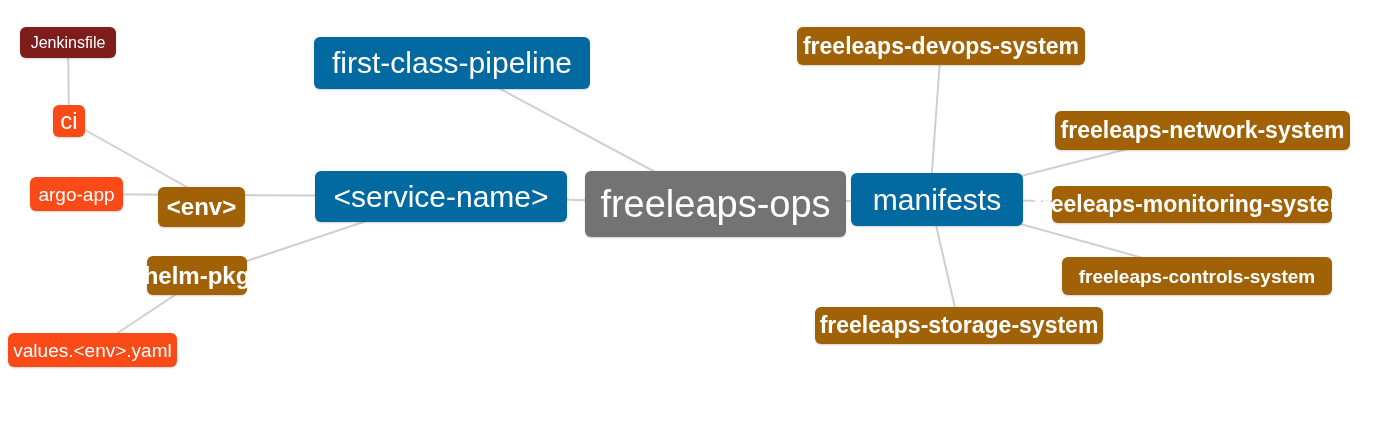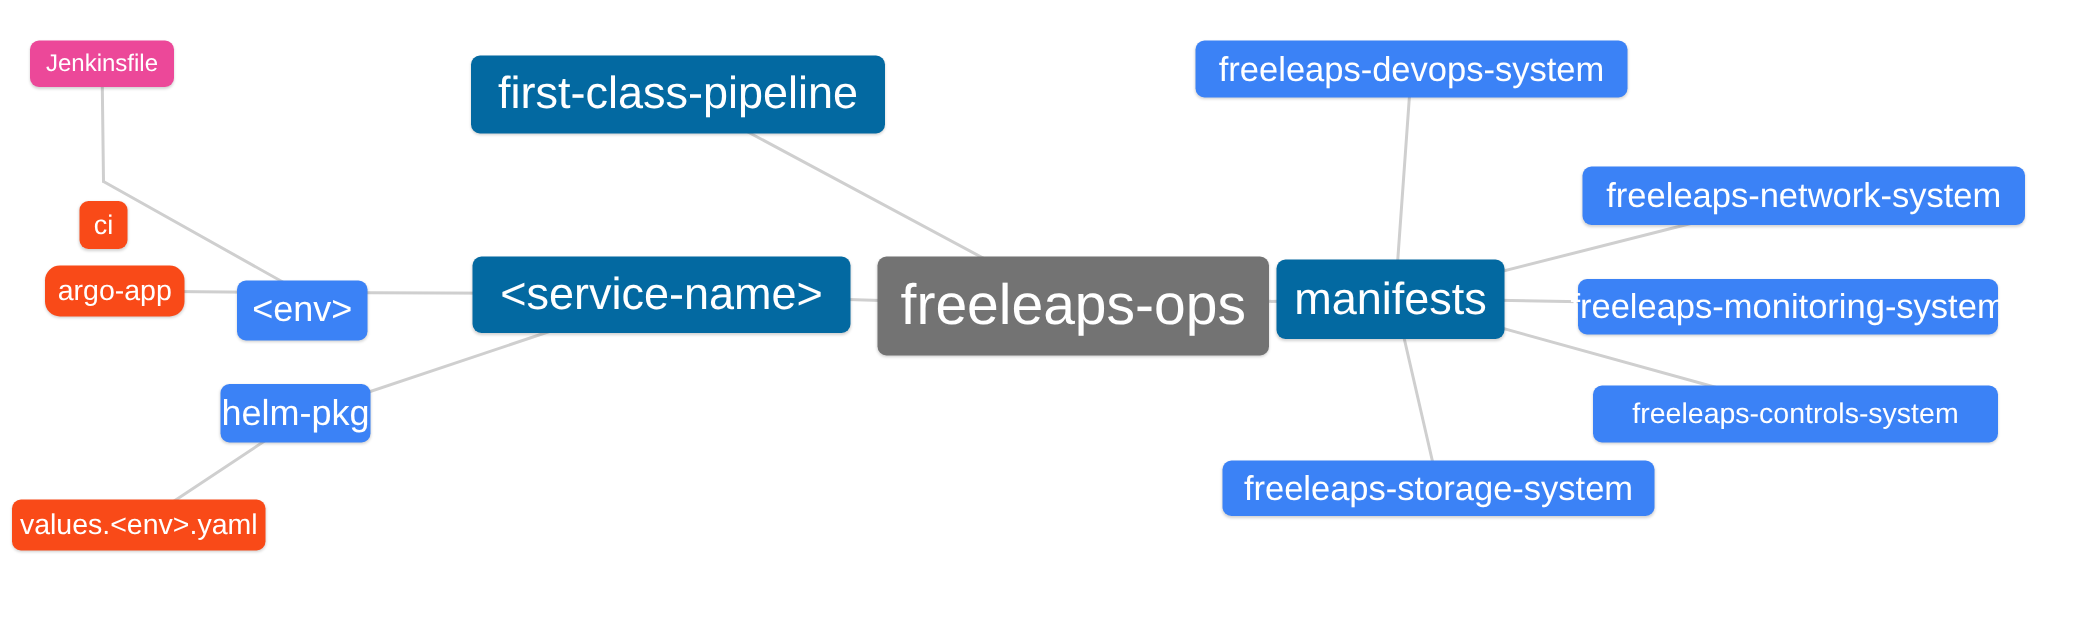--- a/index.html
+++ b/index.html
@@ -35,23 +35,23 @@
     align-items: center;
     justify-content: center;
     border-radius: 6px;
     box-sizing: border-box;
     white-space: nowrap;
     box-shadow: 0 1px 2px rgba(0,0,0,0.18);
     cursor: pointer;
     line-height: 1;
   }
   .blue   { background: #0369a1; }
-  .green  { background: #3b82f6; }
+  .green  { background: #a16207; font-weight: bold; }
   .red    { background: #F94A18; }
-  .orange { background: #ec4899; }
+  .orange { background: #7f1d1d; }
   .dark   { background: #737373; }
 </style>
 </head>
 <body>
 
 <svg id="edges" viewBox="0 0 1390 421" xmlns="http://www.w3.org/2000/svg">
   <line x1="68" y1="42" x2="69" y2="121"></line>
   <line x1="69" y1="121" x2="201" y2="195"></line>
   <line x1="76" y1="194" x2="201" y2="195"></line>
   <line x1="201" y1="195" x2="441" y2="196"></line>
@@ -61,26 +61,26 @@
   <line x1="441" y1="196" x2="715" y2="204"></line>
   <line x1="715" y1="204" x2="930" y2="199"></line>
   <line x1="930" y1="199" x2="941" y2="45"></line>
   <line x1="930" y1="199" x2="1202" y2="130"></line>
   <line x1="930" y1="199" x2="1216" y2="204"></line>
   <line x1="930" y1="199" x2="1208" y2="276"></line>
   <line x1="930" y1="199" x2="959" y2="325"></line>
 </svg>
 
 <div class="node orange" style="left:20px;  top:27px;  width:96px;  height:31px; font-size:16px;">Jenkinsfile</div>
-<div class="node red" style="left:53px;  top:105px; width:32px;  height:32px; font-size:18px;margin-top:29px;">ci</div>
-<div class="node red" style="left:30px;  top:177px; width:93px;  height:34px; font-size:19px;border-radius:10px;">argo-app</div>
+<div class="node red" style="left:53px;  top:105px; width:32px;  height:32px; font-size:24px;">ci</div>
+<div class="node red" style="left:30px;  top:177px; width:93px;  height:34px; font-size:19px;">argo-app</div>
 <div class="node green" style="left:158px; top:175px; width:87px;  height:40px; font-size:24px;margin-top:12px;">&lt;env&gt;</div>
 <div class="node green" style="left:147px; top:256px; width:100px; height:39px; font-size:24px;">helm-pkg</div>
 <div class="node red" style="left:8px;   top:333px; width:169px; height:34px; font-size:19px;">values.&lt;env&gt;.yaml</div>
 <div class="node blue" style="left:314px; top:37px;  width:276px; height:52px; font-size:30px;">first-class-pipeline</div>
 <div class="node blue" style="left:315px; top:171px; width:252px; height:51px; font-size:30px;text-align:right;">&lt;service-name&gt;</div>
 <div class="node dark" style="left:585px; top:171px; width:261px; height:66px; font-size:38px;">freeleaps-ops</div>
-<div class="node blue" style="left:851px; top:173px; width:152px; height:53px; font-size:30px;">manifests</div>
+<div class="node blue" style="left:851px; top:173px; width:172px; height:53px; font-size:30px;">manifests</div>
 <div class="node green" style="left:797px; top:27px;  width:288px; height:38px; font-size:23px;">freeleaps-devops-system</div>
 <div class="node green" style="left:1055px;top:111px; width:295px; height:39px; font-size:23px;">freeleaps-network-system</div>
 <div class="node green" style="left:1052px;top:186px; width:280px; height:37px; font-size:23px;">freeleaps-monitoring-system</div>
 <div class="node green" style="left:1062px;top:257px; width:270px; height:38px; font-size:19px;">freeleaps-controls-system</div>
 <div class="node green" style="left:815px; top:307px; width:288px; height:37px; font-size:23px;">freeleaps-storage-system</div>
 
 </body></html>

